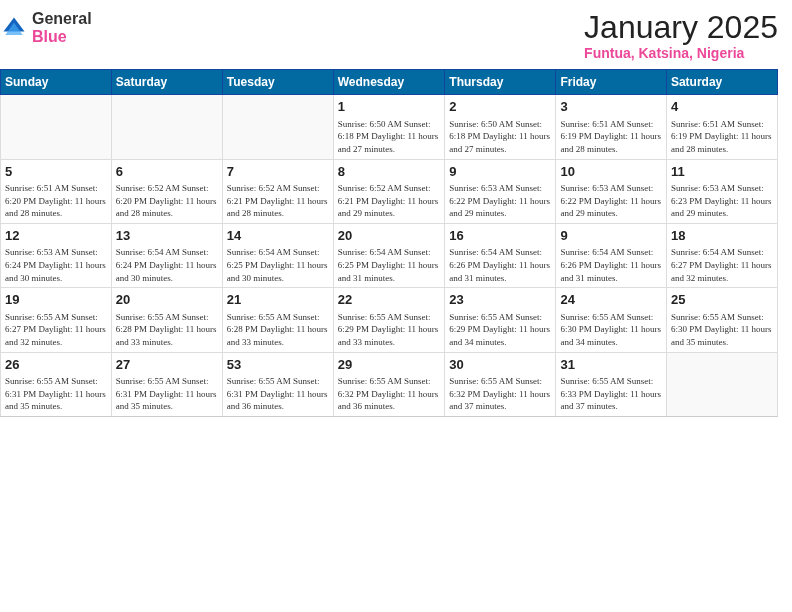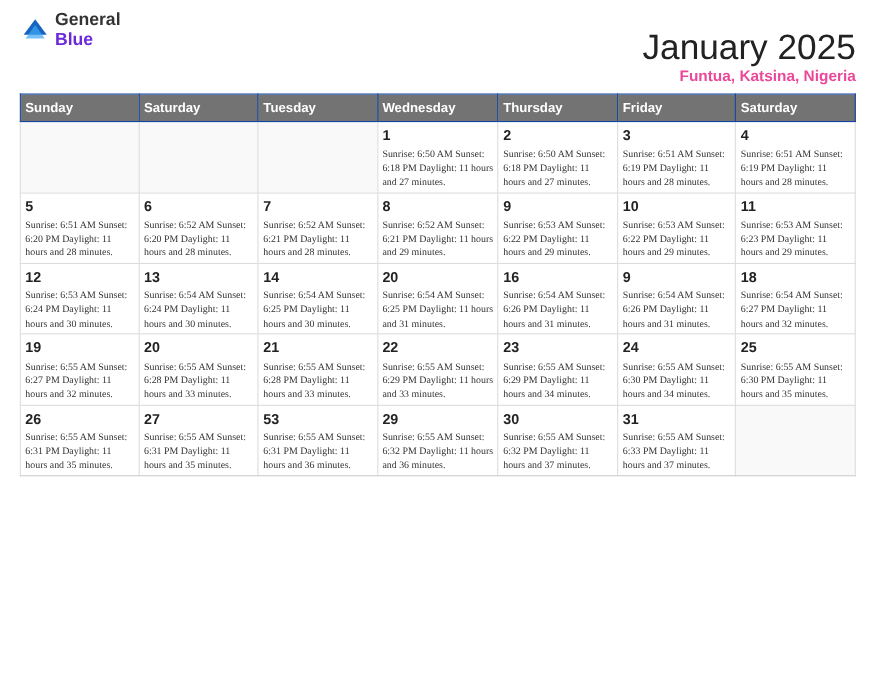--- a/index.html
+++ b/index.html
@@ -7,66 +7,65 @@
       width: 792px;
       height: 612px;
       background: #fff;
       font-family: Arial, Helvetica, sans-serif;
       overflow: hidden;
     }
     .page {
       width: 792px;
       height: 604px;
       background: #fff;
-      padding: 10px 14px 10px 18px;
+      padding: 10px 14px 10px 0;
     }
     .header {
       display: flex;
       justify-content: space-between;
       align-items: flex-start;
       margin-bottom: 8px;
     }
     .logo {
       display: flex;
       align-items: center;
       gap: 4px;
     }
     .logo-text {
       font-size: 16px;
       font-weight: bold;
       line-height: 1.1;
     }
     .logo-general { color: #333; }
-    .logo-blue { color: #6d28d9; }
+    .logo-blue { color: #ec4899; }
     .logo-icon {
       width: 28px;
       height: 28px;
     }
     .title-block {
-      text-align: right;
-      margin-top: 16px;
+      text-align: left;
     }
     .month-title {
       font-size: 32px;
       font-weight: 300;
       color: #222;
       line-height: 1.1;
     }
     .location {
       font-size: 14px;
       color: #ec4899;
       font-weight: bold;
     }
     .calendar {
       width: 100%;
       border-collapse: collapse;
       border: 1px solid #ccc;
     }
     .calendar th {
-      background: #737373;
+      background: #0369a1;
       color: #fff;
       font-size: 12px;
       font-weight: bold;
       padding: 5px 4px;
       text-align: left;
       border: 1px solid #1145a0;
     }
     .calendar td {
       vertical-align: top;
       border: 1px solid #ddd;

